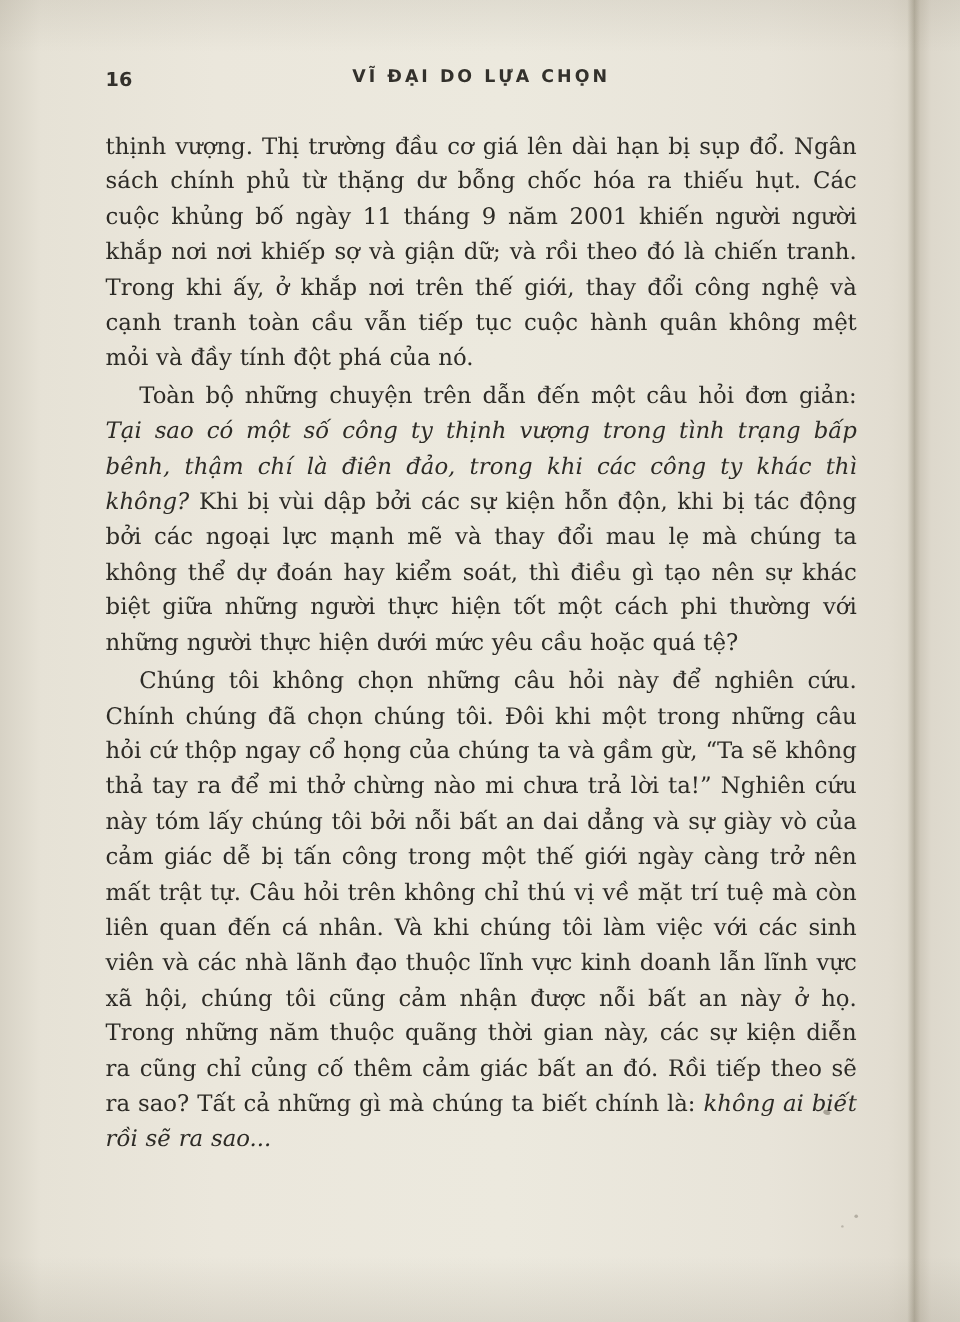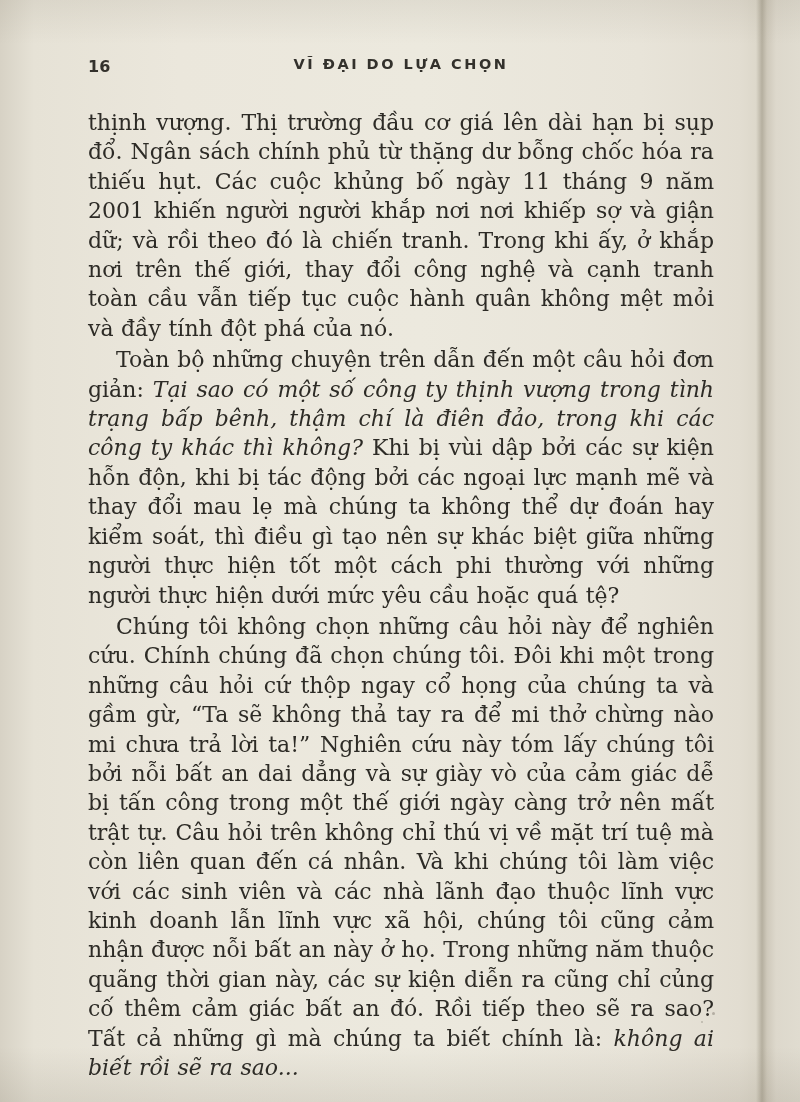--- a/index.html
+++ b/index.html
@@ -54,21 +54,21 @@
     color: #33312c;
   }
   .body-text {
     position: absolute;
     top: 108px;
     left: 88px;
     width: 626px;
   }
   .body-text p {
     margin: 0 0 2px 0;
-    font-size: 22px;
+    font-size: 19px;
     line-height: 29.4px;
     text-align: justify;
     word-spacing: 0.5px;
   }
   .body-text p.indent {
     text-indent: 28px;
   }
   .italic {
     font-style: italic;
   }

